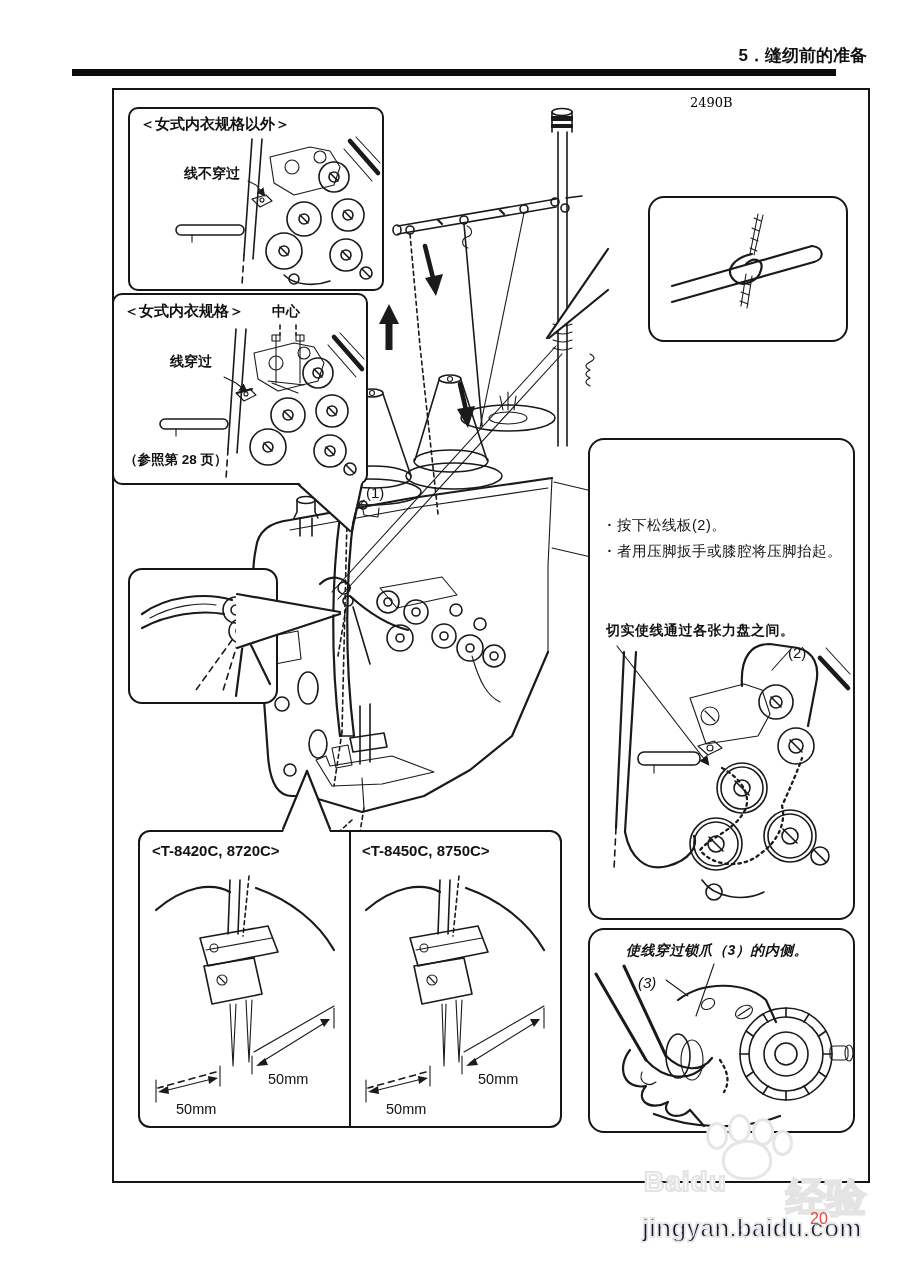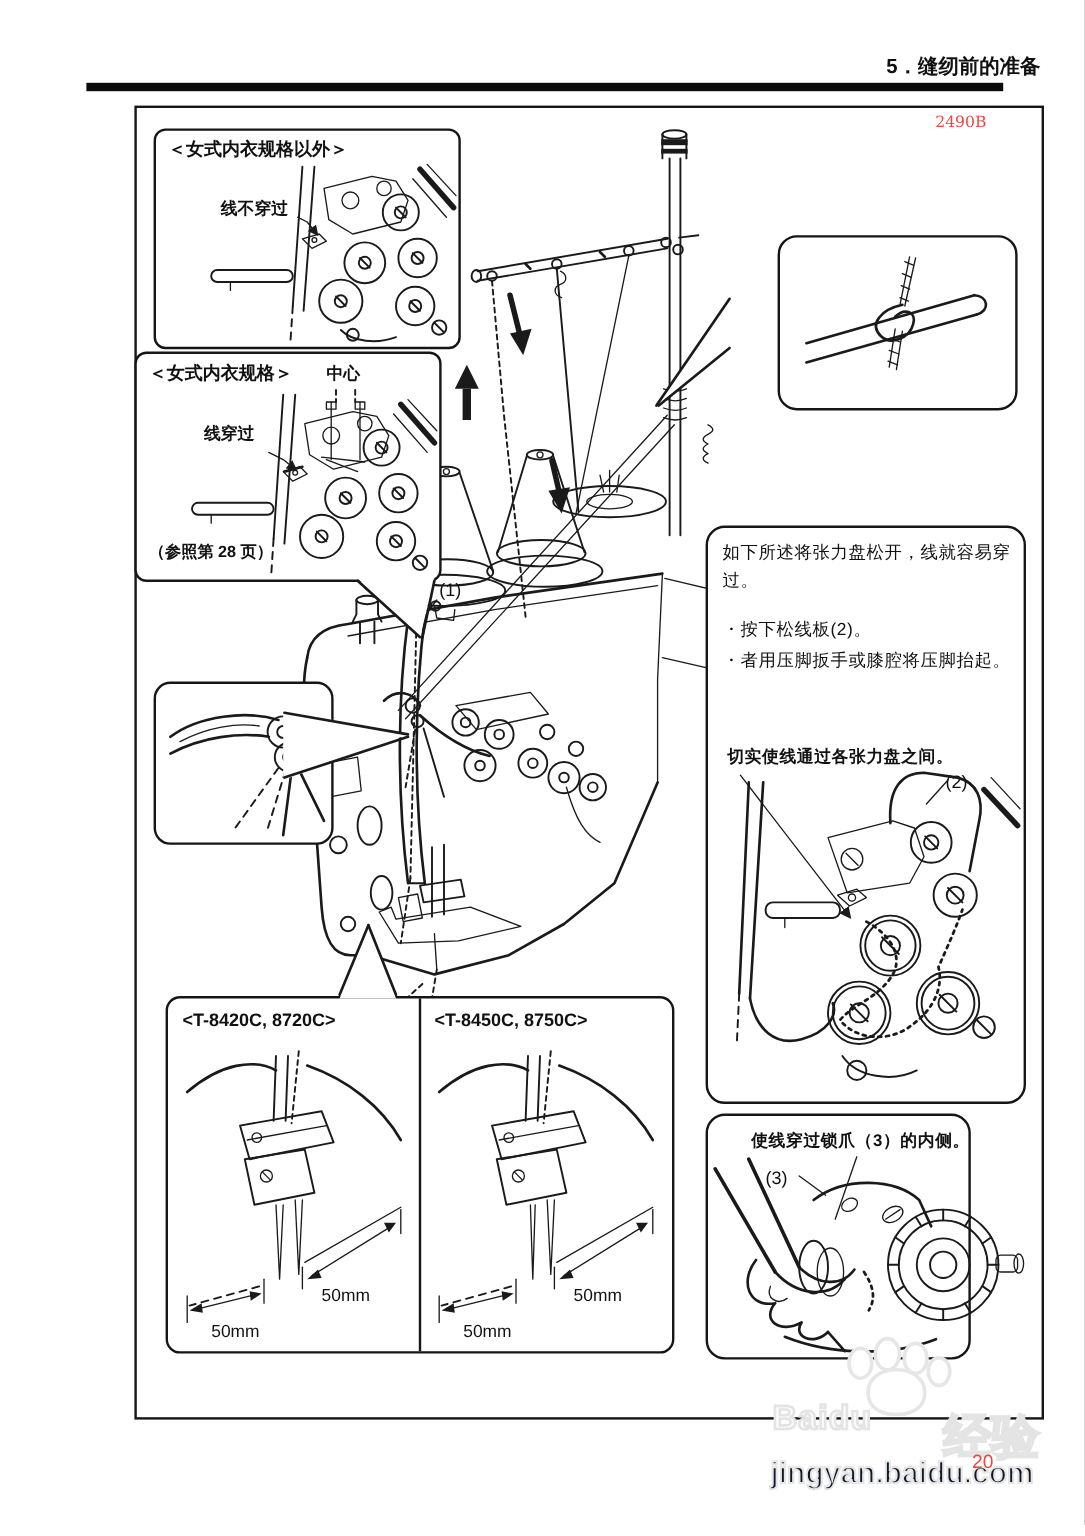--- a/index.html
+++ b/index.html
@@ -26,21 +26,21 @@
 </style>
 </head>
 <body>
 
 <div id="page">
 
   <div class="abs" style="top:44px;left:0;width:836px;text-align:right;font-size:17px;font-weight:bold;margin-left:31px;">5．缝纫前的准备</div>
   <div class="hdr-rule" style="left:72px;top:69px;width:764px;height:7px;"></div>
 
   <div class="bx" style="left:72px;top:88px;width:758px;height:1095px;"></div>
-  <div class="abs serif" style="left:690px;top:95px;width:132px;text-align:right;font-size:13px;color:#ef4444;">2490B</div>
+  <div class="abs serif" style="left:690px;top:95px;width:132px;text-align:left;font-size:13px;color:#000000;">2490B</div>
 
   <svg style="left:212px;top:96px;z-index:1;" width="420" height="740" viewBox="0 0 420 740">
     <defs>
       <marker id="ahM" markerWidth="9" markerHeight="9" refX="7" refY="4.5" orient="auto">
           <path d="M0,0 L9,4.5 L0,9 Z" class="fillb"></path>
         </marker>
     </defs>
 
     <g>
       <ellipse cx="350" cy="16" rx="10" ry="3.5"></ellipse>
@@ -296,21 +296,20 @@
       <path d="M148,38 C160,39 161,51 150,54" class="w2"></path>
       <path d="M94,6 L86,46 M99,7 L90,47" class="w1"></path>
       <path d="M90,10 l7,3 M88,20 l7,3 M87,30 l7,3 M86,40 l7,3" class="w1"></path>
       <path d="M88,46 C70,50 60,62 70,72 C78,80 94,74 97,62 C100,52 90,48 82,56" class="w2"></path>
       <path d="M82,66 L77,98 M88,68 L83,100" class="w1"></path>
       <path d="M78,74 l8,3 M77,84 l8,3 M76,93 l8,3" class="w1"></path>
     </svg>
   </div>
 
   <div class="bx" style="left:548px;top:438px;width:267px;height:482px;border-radius:16px;z-index:2;">
-    <div class="body-txt abs" style="left:12px;top:10px;width:244px;">如下所述将张力盘松开，线就容易穿过。</div>
     <div class="body-txt abs" style="left:12px;top:74px;">・按下松线板(2)。</div>
     <div class="body-txt abs" style="left:12px;top:100px;text-align:right;">・者用压脚扳手或膝腔将压脚抬起。</div>
     <div class="cap abs" style="left:16px;top:182px;">切实使线通过各张力盘之间。</div>
     <div class="pnum abs" style="left:198px;top:204px;">(2)</div>
     <svg style="left:4px;top:200px;" width="258" height="276" viewBox="0 0 258 276">
       <defs>
           <marker id="ah2" markerWidth="9" markerHeight="9" refX="7" refY="4.5" orient="auto">
             <path d="M0,0 L9,4.5 L0,9 Z" class="fillb"></path>
           </marker>
         </defs>
@@ -351,21 +350,21 @@
           <line x1="189" y1="189" x2="203" y2="203"></line>
         <circle cx="226" cy="216" r="9"></circle>
           <line x1="220" y1="210" x2="232" y2="222"></line>
         <path d="M108,240 C120,258 150,262 170,252"></path>
           <circle cx="120" cy="252" r="8"></circle>
       </g>
       <path d="M128,128 C150,140 158,158 150,172 C138,192 118,196 106,210 C120,228 150,228 166,214 C186,200 192,180 188,166 C196,148 204,130 208,118" class="dot"></path>
     </svg>
   </div>
 
-  <div class="bx" style="left:548px;top:928px;width:221px;height:205px;border-radius:16px;z-index:2;">
+  <div class="bx" style="left:548px;top:928px;width:267px;height:205px;border-radius:16px;z-index:2;font-style:italic;">
     <div class="cap abs" style="left:36px;top:12px;">使线穿过锁爪（3）的内侧。</div>
     <div class="pnum abs" style="left:48px;top:44px;">(3)</div>
     <svg style="left:4px;top:34px;" width="258" height="166" viewBox="0 0 258 166">
       <path d="M120,0 L102,52" class="w1"></path>
       <path d="M72,16 L94,32" class="w1"></path>
       <circle cx="192" cy="90" r="46"></circle>
         <circle cx="192" cy="90" r="37"></circle>
       <g class="w1">
         <line x1="192" y1="44" x2="192" y2="53"></line>
           <line x1="215" y1="50" x2="210" y2="58"></line>

